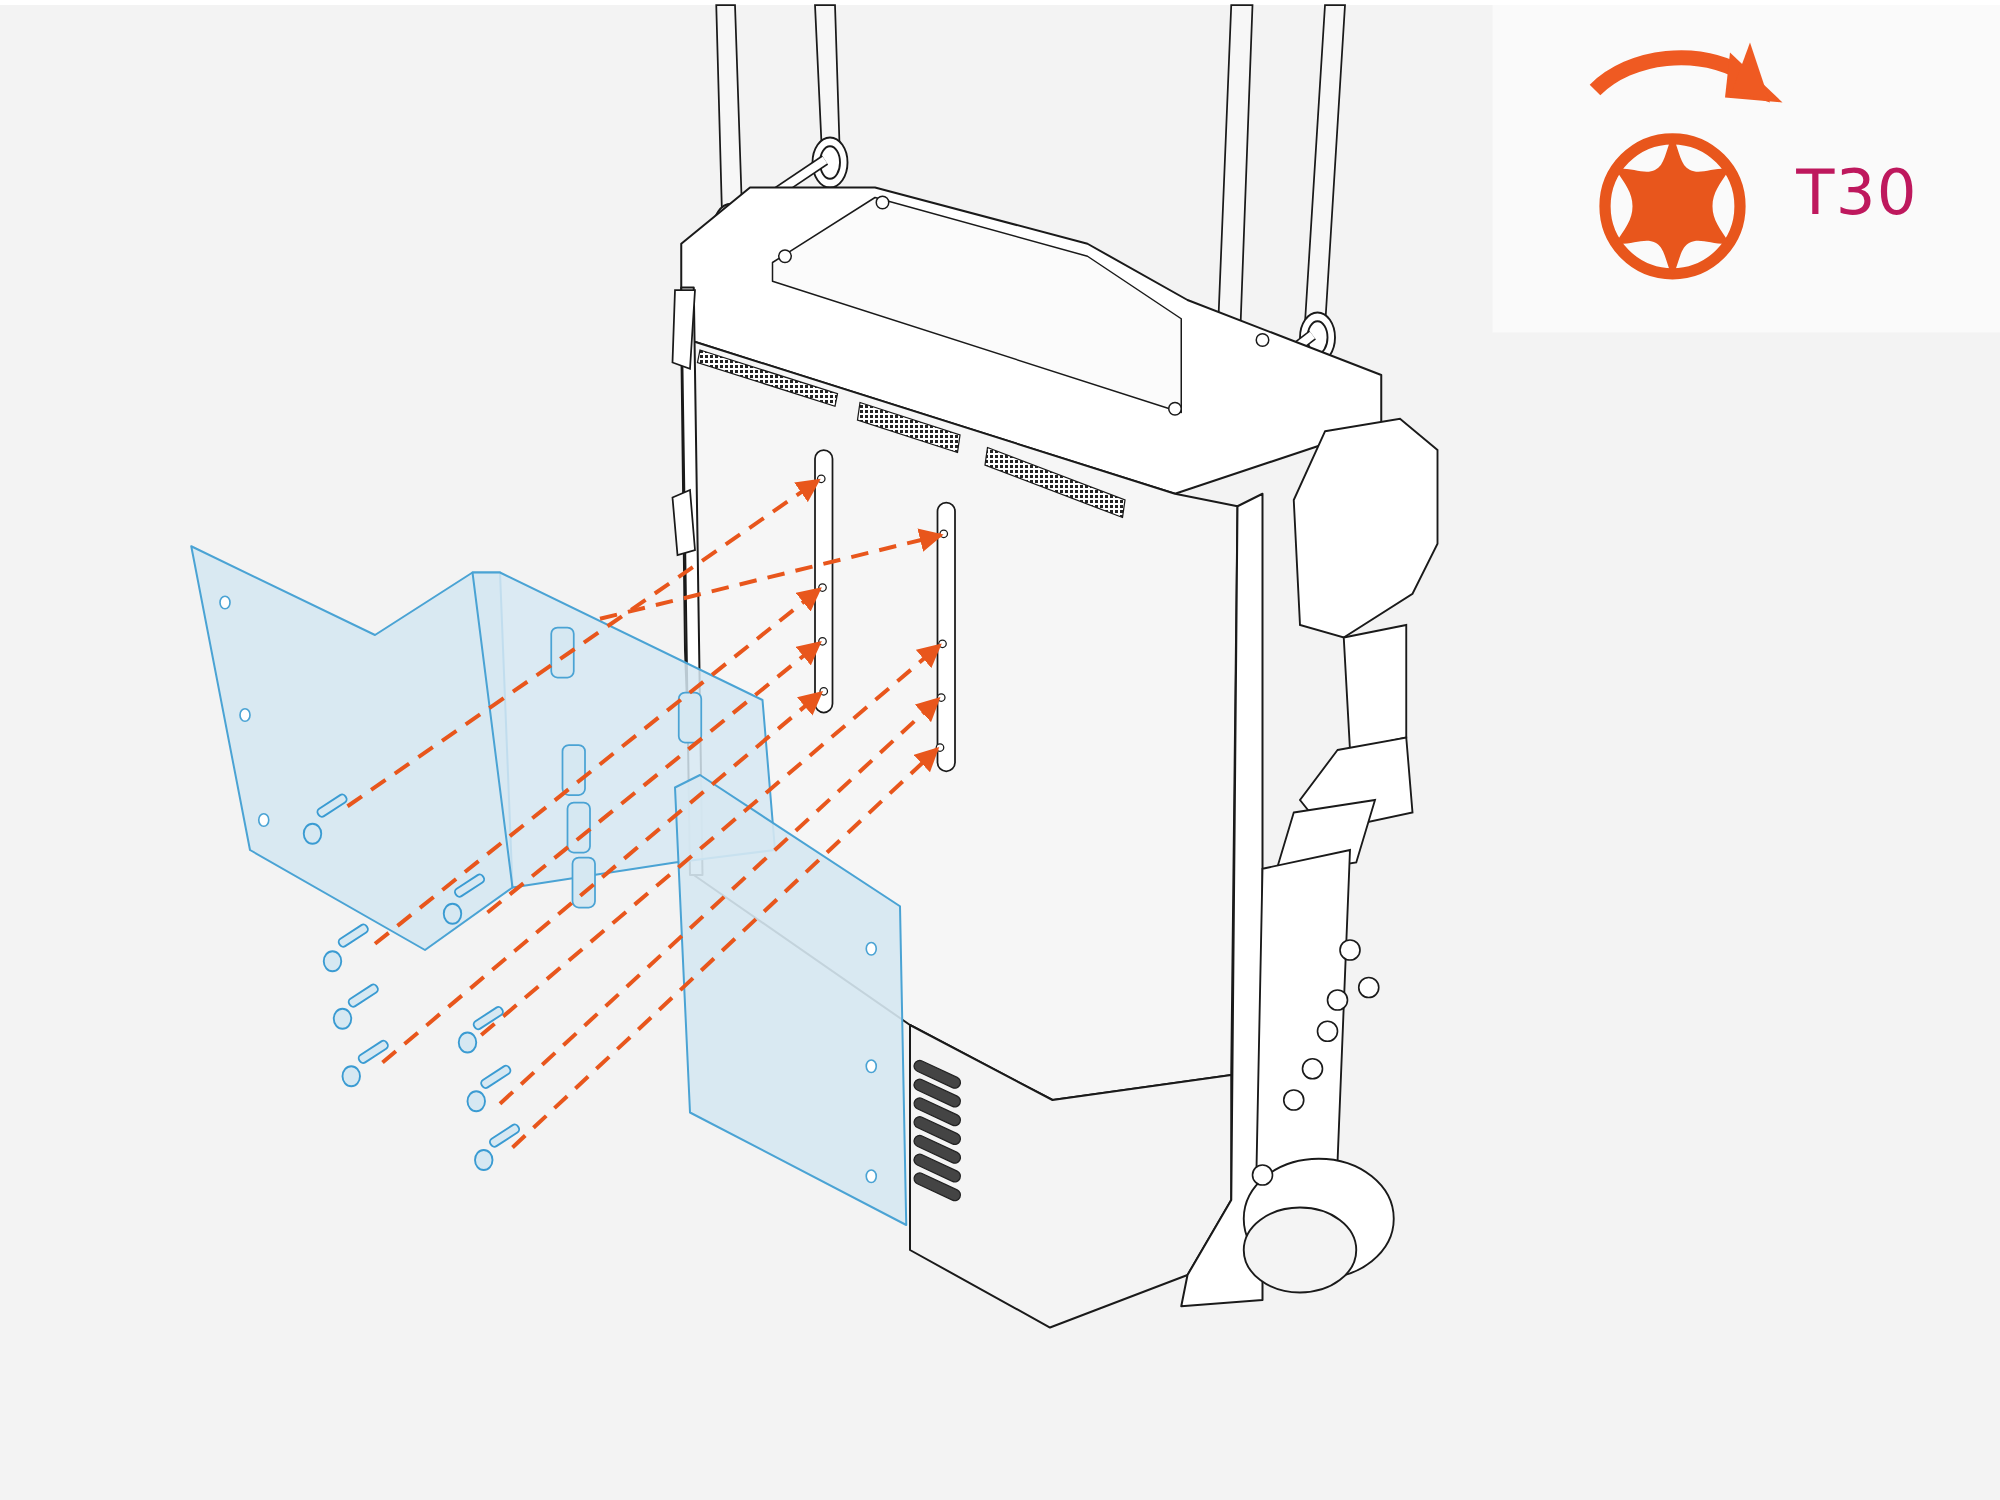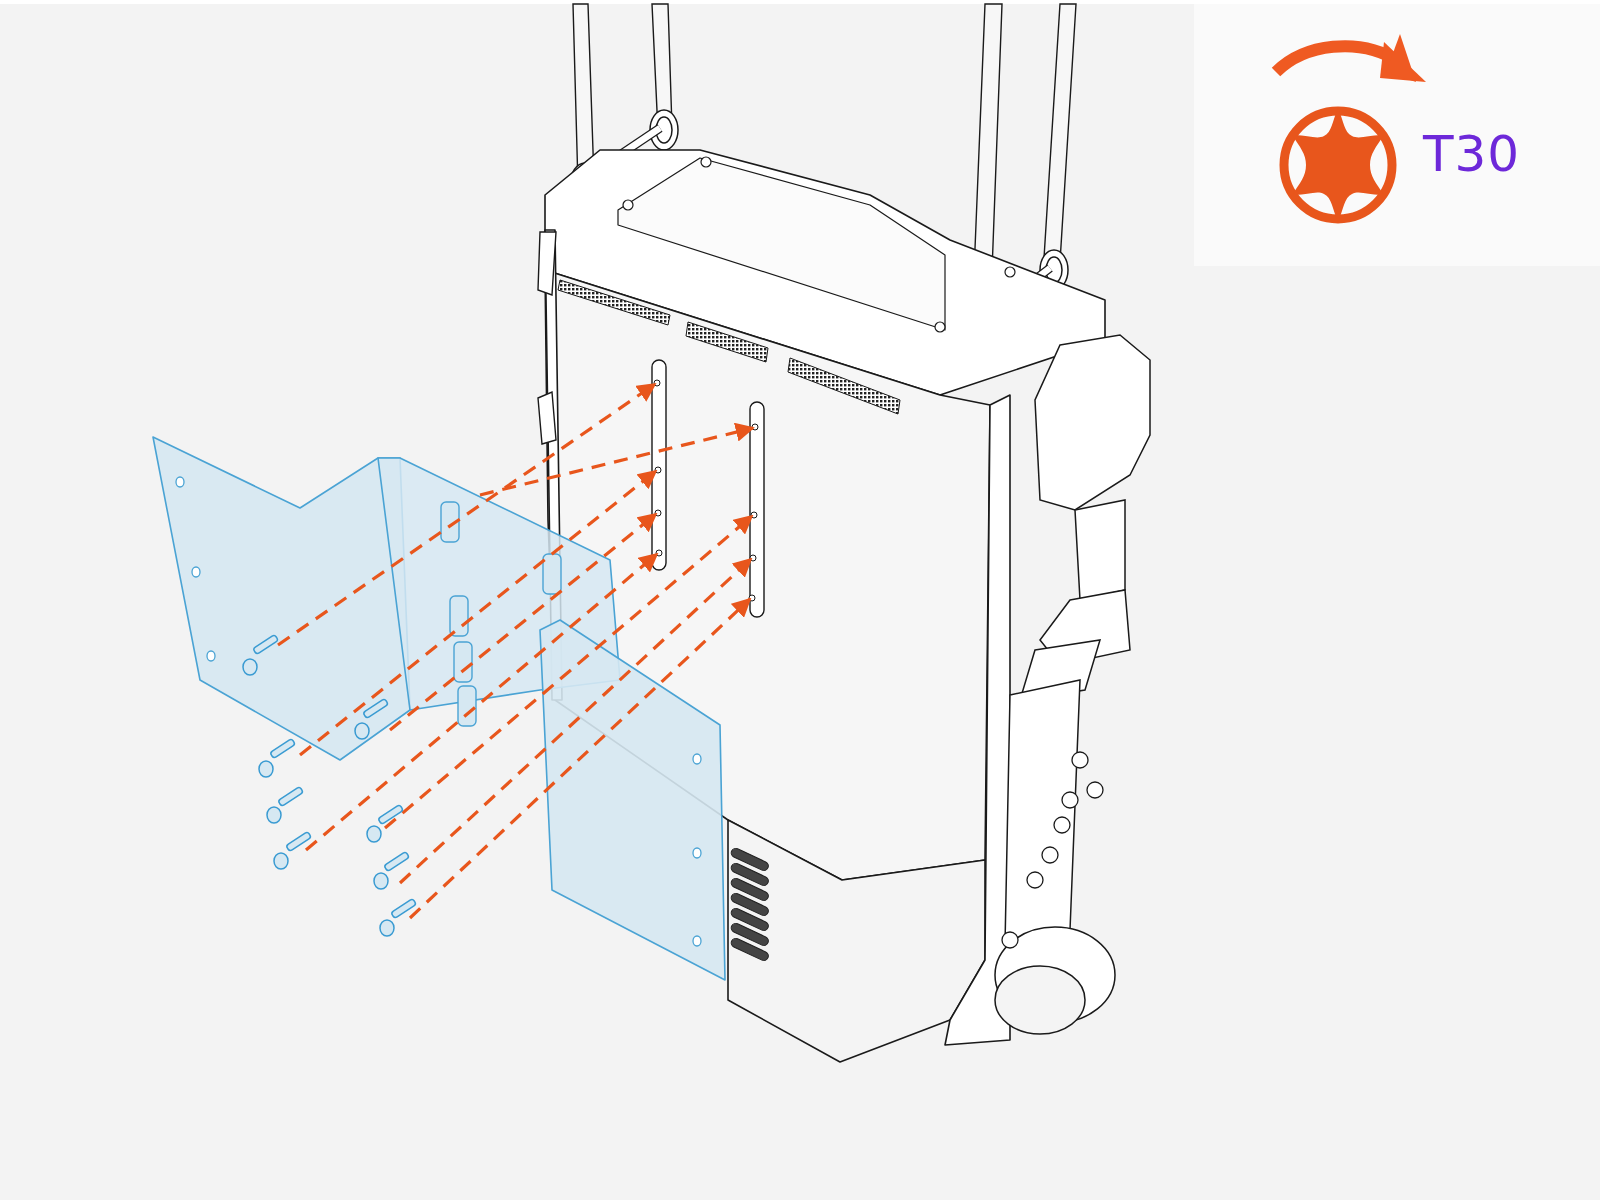--- a/index.html
+++ b/index.html
@@ -10,24 +10,24 @@
     position: relative;
   }
   .top-strip { position: absolute; left: 0; top: 0; width: 1600px; height: 4px; background: #ffffff; }
   .illustration { position: absolute; left: 0; top: 0; width: 1600px; height: 1200px; }
   .tool-panel {
     position: absolute; left: 1194px; top: 4px; width: 406px; height: 262px;
     background: #fafafa;
   }
   .tool-panel svg { position: absolute; left: 0; top: 0; }
   .tool-label {
-    position: absolute; left: 229px; top: 122px;
+    position: absolute; left: 243px; top: 122px;
     font-family: "DejaVu Sans", sans-serif;
     font-size: 50px; line-height: 56px; letter-spacing: 1px;
-    color: #6d28d9; font-weight: normal;
+    color: #be185d; font-weight: normal;
   }
 </style>
 </head>
 <body>
 
 <div class="top-strip"></div>
 
 <svg class="illustration" width="1600" height="1200" viewBox="0 0 1600 1200" xmlns="http://www.w3.org/2000/svg">
   <defs>
     <pattern id="mesh" width="4" height="4" patternUnits="userSpaceOnUse">

